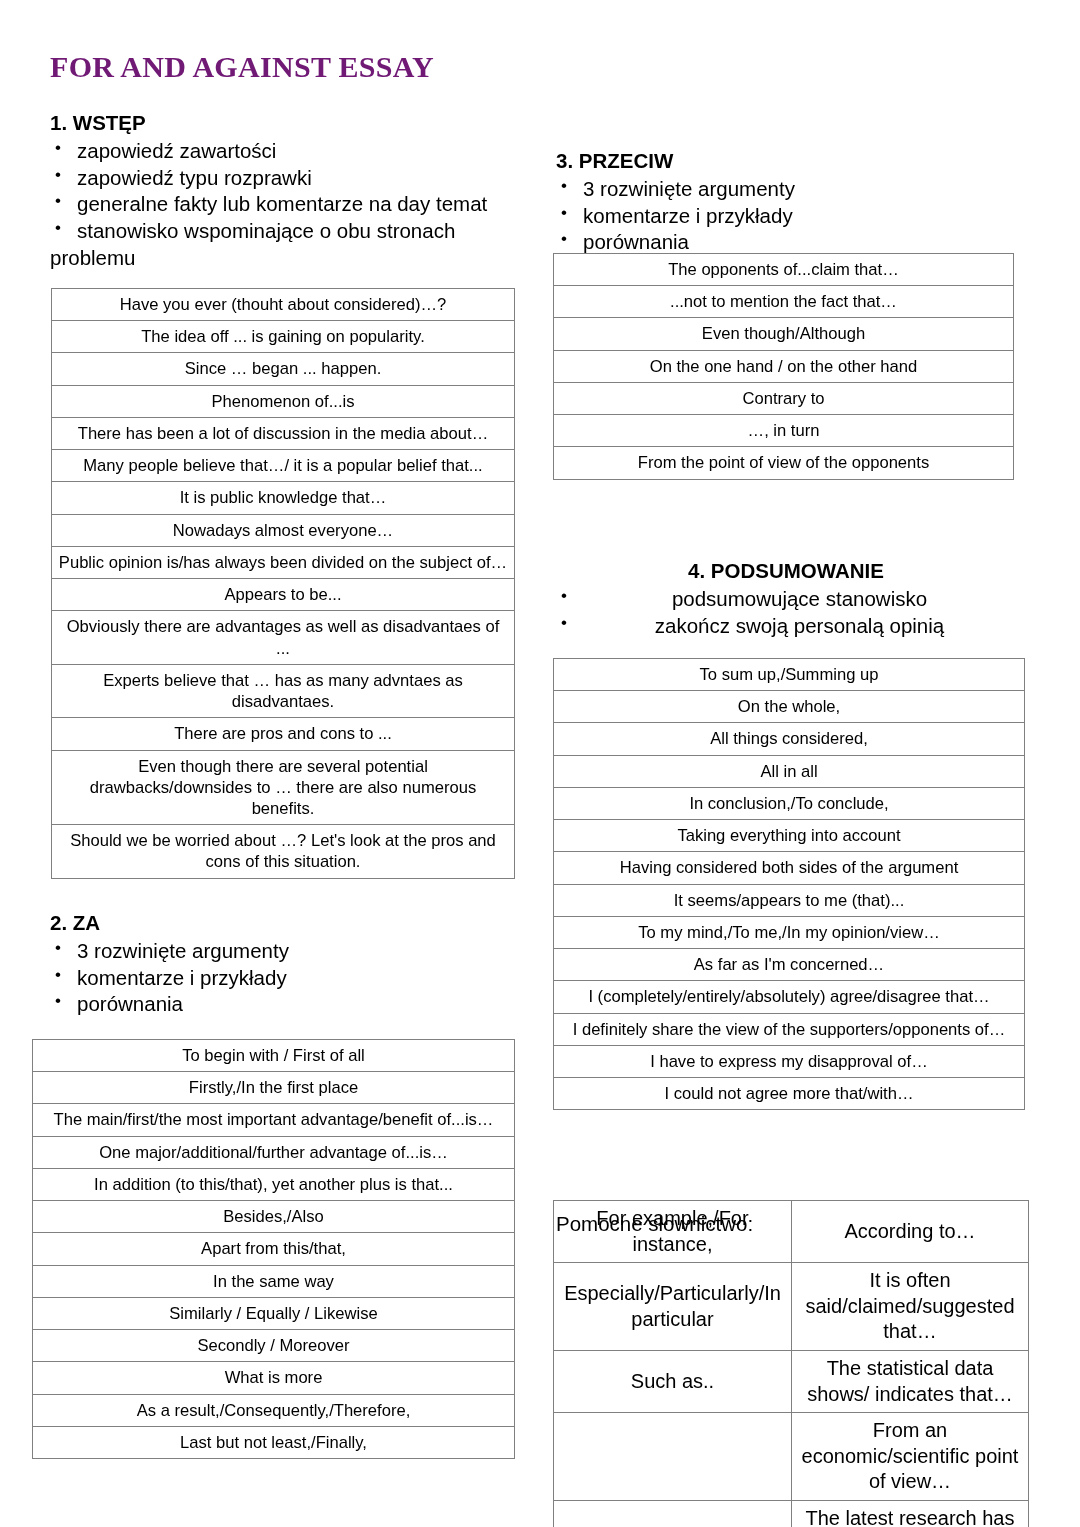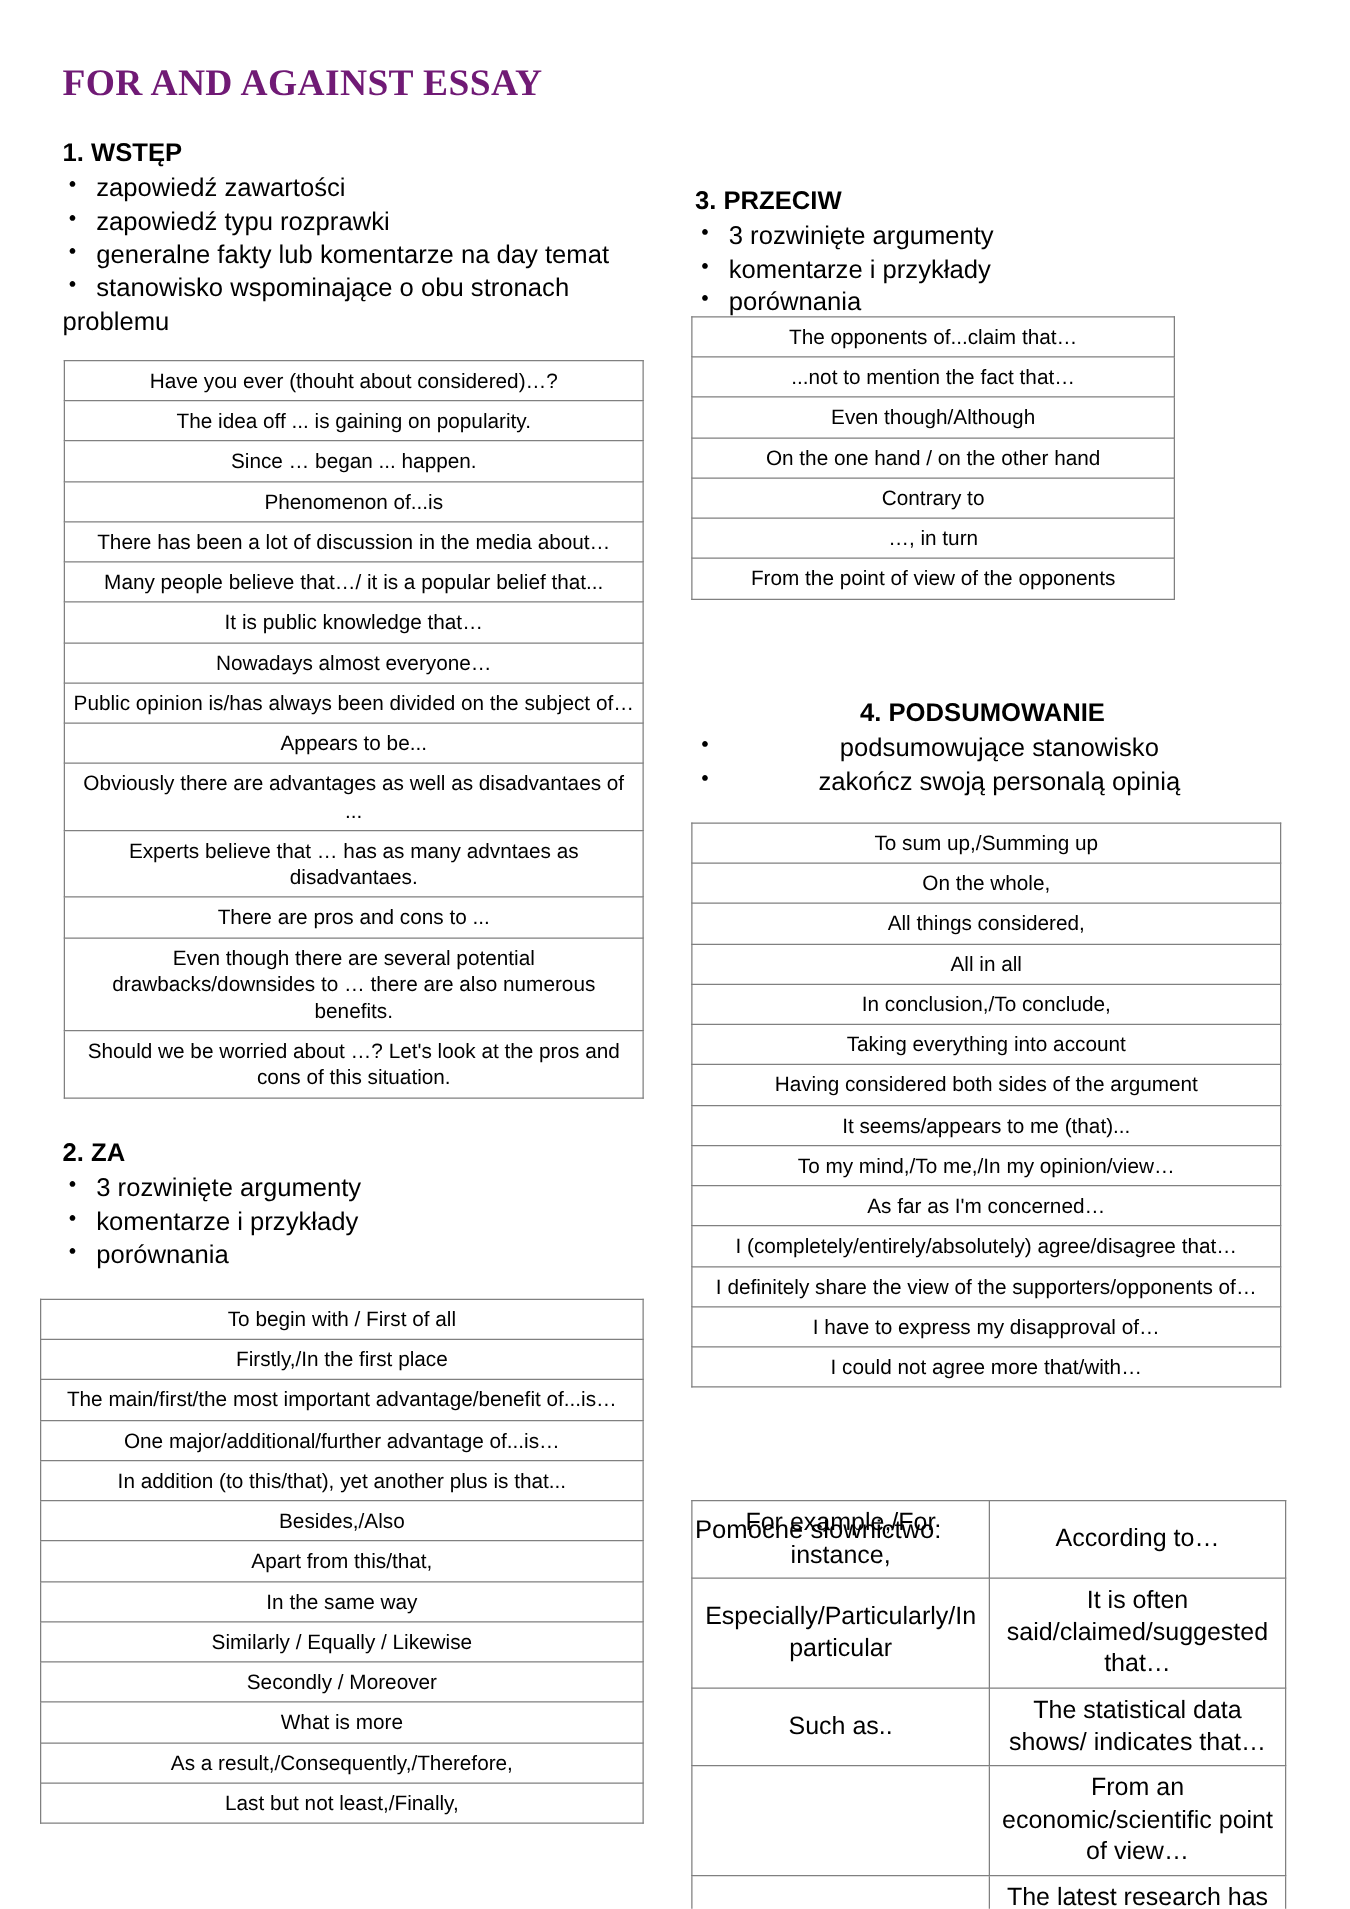--- a/index.html
+++ b/index.html
@@ -226,21 +226,21 @@
 
   <div class="section-block" style="left:556px; top:128px; width:460px;margin-top:20px;">
     <div class="section-heading">3. PRZECIW</div>
     <ul class="bullets">
       <li>3 rozwinięte argumenty</li>
       <li>komentarze i przykłady</li>
       <li>porównania</li>
     </ul>
   </div>
 
-  <table class="phrase-table" style="left:553px; top:253px; width:387px;">
+  <table class="phrase-table" style="left:553px; top:253px; width:461px;">
     <tbody>
       <tr>
           <td>The opponents of...claim that…</td>
         </tr>
       <tr>
           <td>...not to mention the fact that…</td>
         </tr>
       <tr>
           <td>Even though/Although</td>
         </tr>

